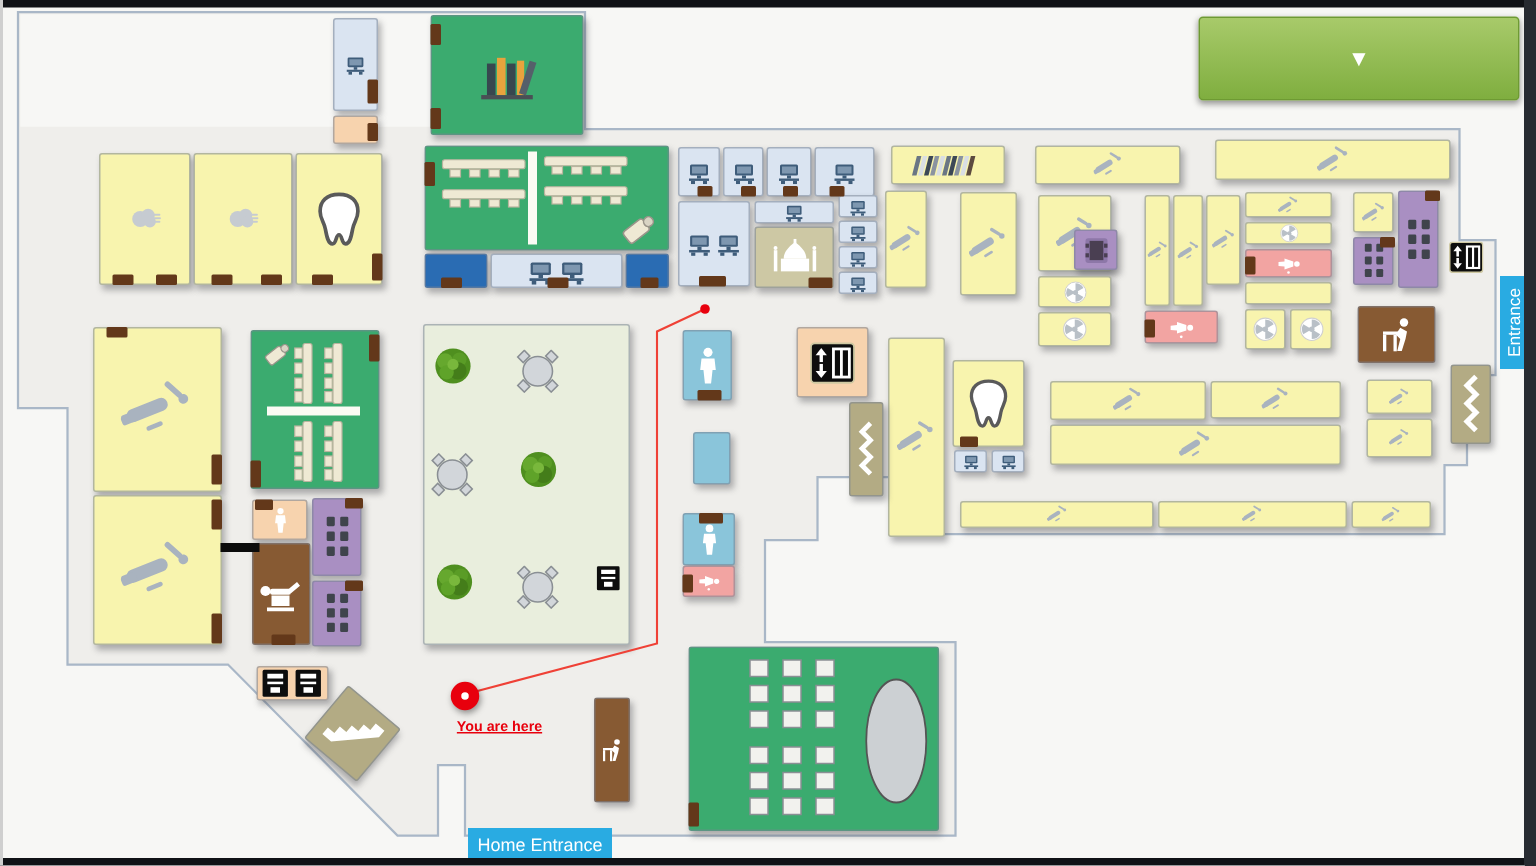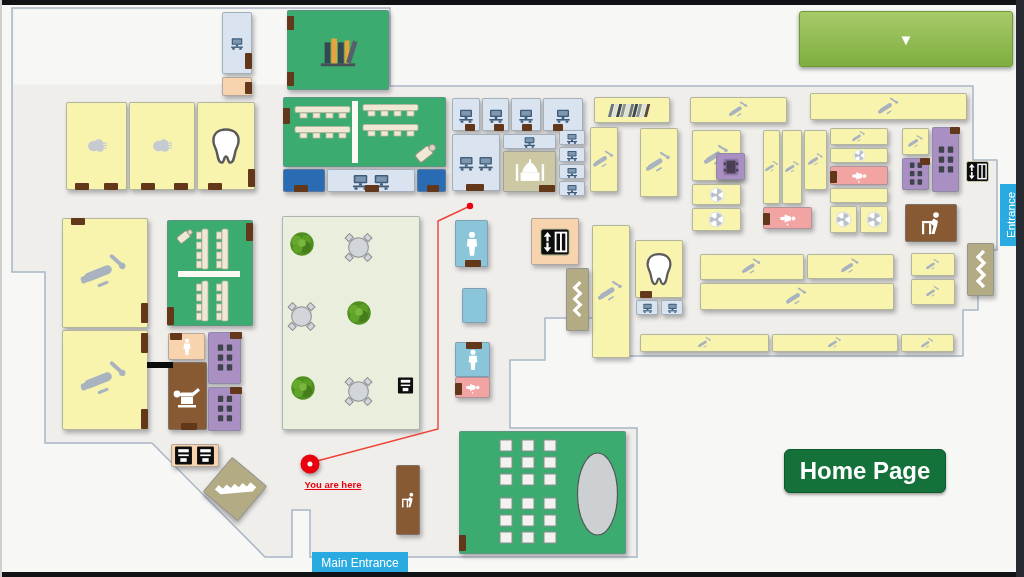--- a/index.html
+++ b/index.html
@@ -765,21 +765,20 @@
     <polyline id="route-line" fill="none" stroke="#ef4136" stroke-width="1.4" points="470,206 438,221 438,429 317,461"></polyline>
     <circle id="route-dot" r="3.2" fill="#e8000d" cx="470" cy="206"></circle>
     <circle id="marker-ring" r="6" fill="#fff" stroke="#e8000d" stroke-width="7" style="filter:drop-shadow(1px 2px 2px rgba(0,0,0,.4))" cx="310" cy="464"></circle>
   </svg>
 
   <div class="you-are-here">You are here</div>
 
   <div class="btn-select">
     <span class="arrow">▼</span>
   </div>
-  <div class="btn-home">Home Page</div>
   <div class="tab-entrance">Entrance</div>
-  <div class="tab-main">Main Entrance</div>
+  <div class="tab-main">Home Entrance</div>
 
   <div class="frame" style="left:0;top:0;width:1024px;height:5px;background:#101216;"></div>
   <div class="frame" style="left:0;top:572px;width:1024px;height:5px;background:#101216;"></div>
   <div class="frame" style="left:1016px;top:0;width:8px;height:577px;background:#272b31;"></div>
   <div class="frame" style="left:0;top:0;width:2px;height:577px;background:#cfcfcf;"></div>
 </div>
 
 </body></html>

